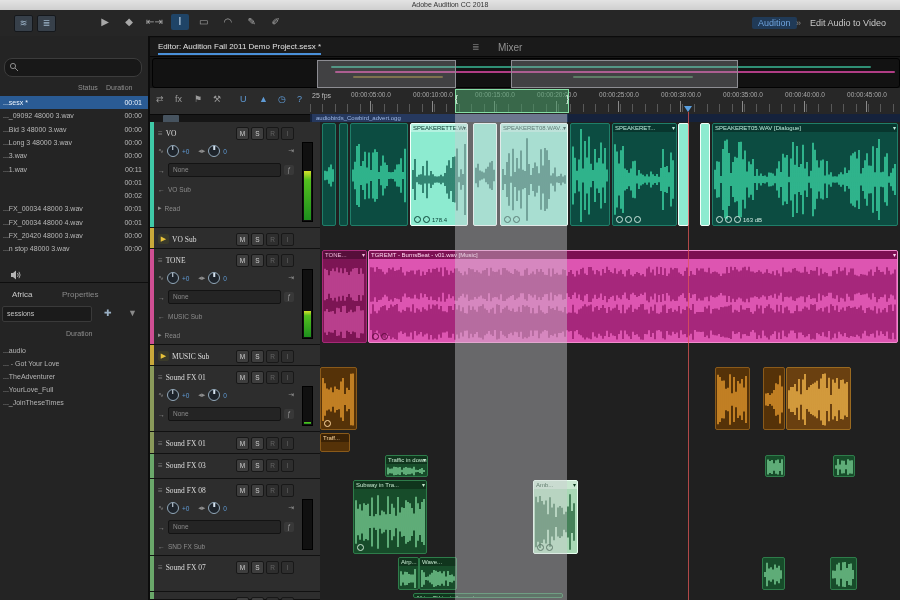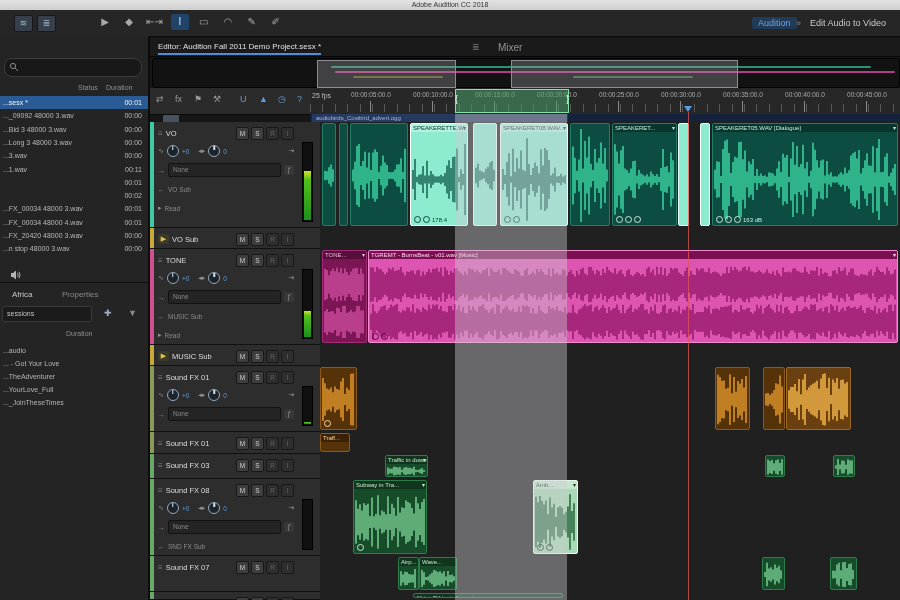--- a/index.html
+++ b/index.html
@@ -58,21 +58,21 @@
     font-size:6px;line-height:9px;padding-left:4px;white-space:nowrap;overflow:hidden;}
   #listgrip{left:163px;top:115px;width:16px;height:8px;background:#46535f;border-radius:1px;}
   
   .lane{left:320px;width:580px;background:#202020;border-bottom:1px solid #050505;}
   .thdr{left:150px;width:170px;background:#2d2d2d;border-bottom:1px solid #111;box-sizing:border-box;}
   .strip{position:absolute;left:0;top:0;width:4px;height:100%;}
   .hrow{position:absolute;left:8px;right:26px;height:18px;display:flex;align-items:center;gap:3px;}
   .grip{color:#7d7d7d;font-size:8px;}
   .busico{width:11px;height:10px;background:#3a3a2a;border-radius:2px;color:#e8c23a;font-size:7px;
     line-height:10px;text-align:center;}
-  .tname{color:#dedede;font-size:7.5px;white-space:nowrap;}
+  .tname{color:#dedede;font-size:7.5px;white-space:nowrap;font-family:Liberation Serif, serif;}
   .hbtns{margin-left:auto;display:flex;gap:2px;}
   .tbtn{width:11px;height:11px;background:#3e3e3e;border:1px solid #181818;border-radius:2px;
     color:#cfcfcf;font-size:6.5px;line-height:11px;text-align:center;}
   .tbtn.dim{background:#2e2e2e;color:#636363;}
   .knob{width:10px;height:10px;border:1.5px solid #94aabb;border-radius:50%;background:#1d232a;position:relative;}
   .knob:after{content:"";position:absolute;left:50%;top:0;width:1.5px;height:4px;background:#d6e4f0;transform:translateX(-50%);}
   .kval{color:#5f9bd6;font-size:6.5px;}
   .kico{color:#8f8f8f;font-size:7px;}
   .routebox{flex:1;height:12px;background:#242424;border:1px solid #131313;border-radius:2px;
     color:#8b8b8b;font-size:6.5px;line-height:12px;padding-left:4px;white-space:nowrap;overflow:hidden;}

